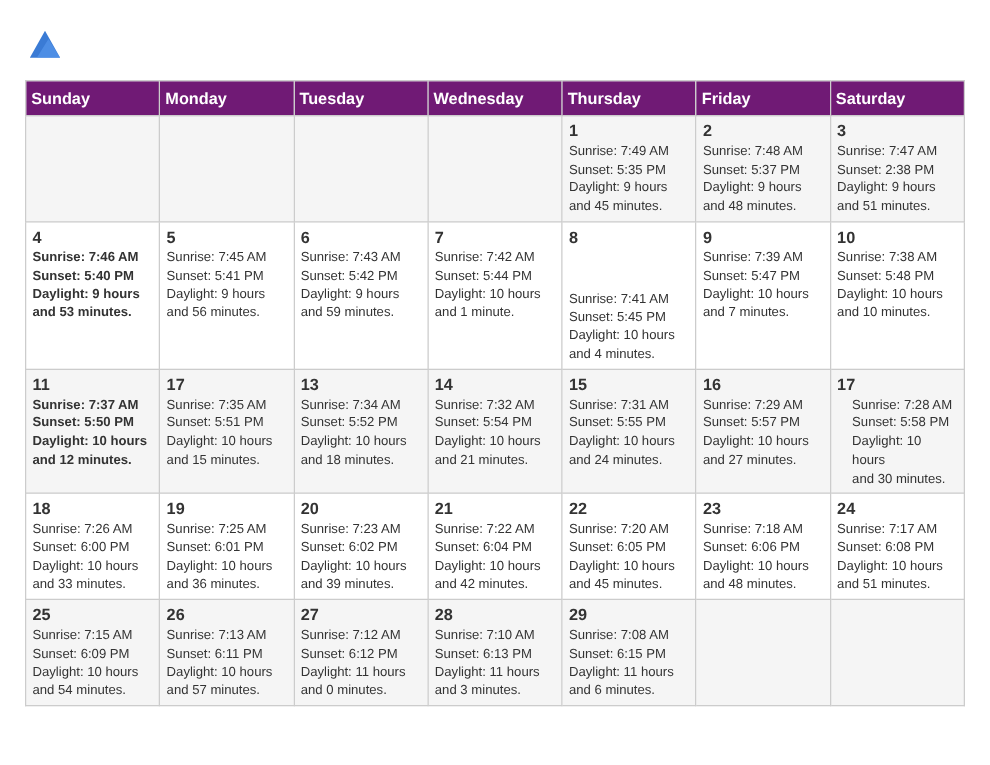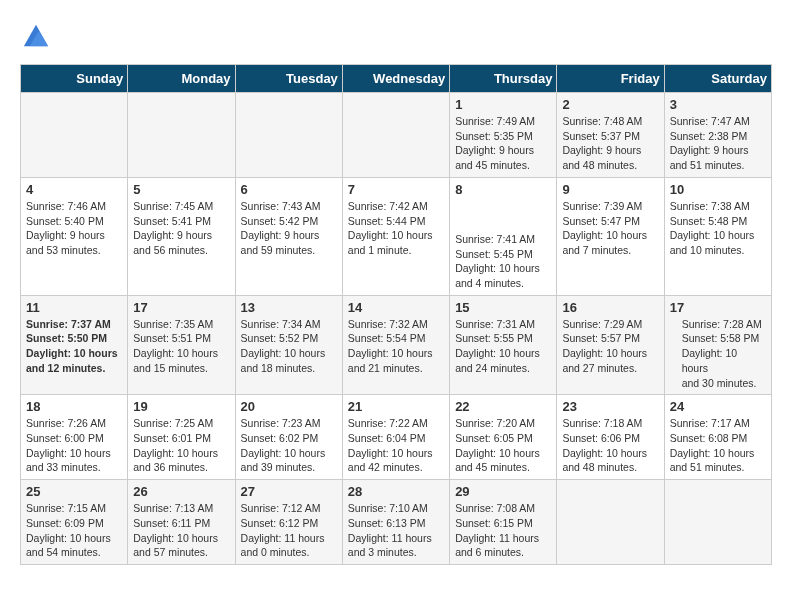--- a/index.html
+++ b/index.html
@@ -46,27 +46,27 @@
     .location-title {
       font-size: 16px;
       color: #555;
     }
     table {
       width: 100%;
       border-collapse: collapse;
       table-layout: fixed;
     }
     thead tr th {
-      background-color: #0c4a6e;
+      background-color: #701a75;
       color: #fff;
       font-size: 13px;
       font-weight: bold;
       padding: 6px 4px;
       border: 1px solid #ccc;
-      text-align: right;
+      text-align: left;
     }
     tbody tr td {
       border: 1px solid #ccc;
       vertical-align: top;
       padding: 4px 5px;
       font-size: 11px;
       color: #333;
       height: 85px;
     }
     tbody tr:nth-child(odd) td {
@@ -145,21 +145,21 @@
           <span class="day-num">3</span>
           <div class="day-info" style="white-space: pre-line;">Sunrise: 7:47 AM
 Sunset: 2:38 PM
 Daylight: 9 hours
 and 51 minutes.</div>
         </td>
       </tr>
       <tr>
         <td>
           <span class="day-num">4</span>
-          <div class="day-info" style="white-space: pre-line;">Sunrise: 7:46 AM
+          <div class="day-info" style="white-space: pre-line; font-weight: bold;">Sunrise: 7:46 AM
 Sunset: 5:40 PM
 Daylight: 9 hours
 and 53 minutes.</div>
         </td>
         <td>
           <span class="day-num">5</span>
           <div class="day-info" style="white-space: pre-line;">Sunrise: 7:45 AM
 Sunset: 5:41 PM
 Daylight: 9 hours
 and 56 minutes.</div>

